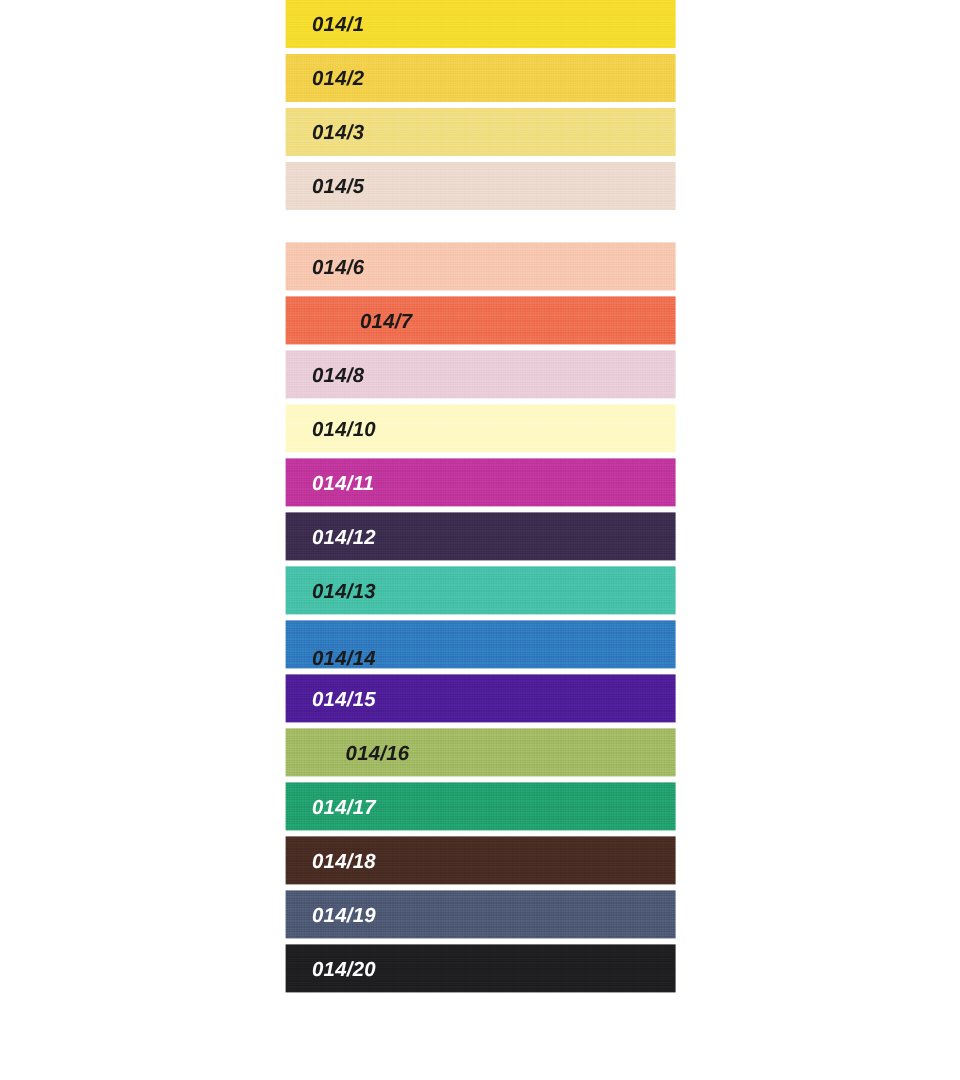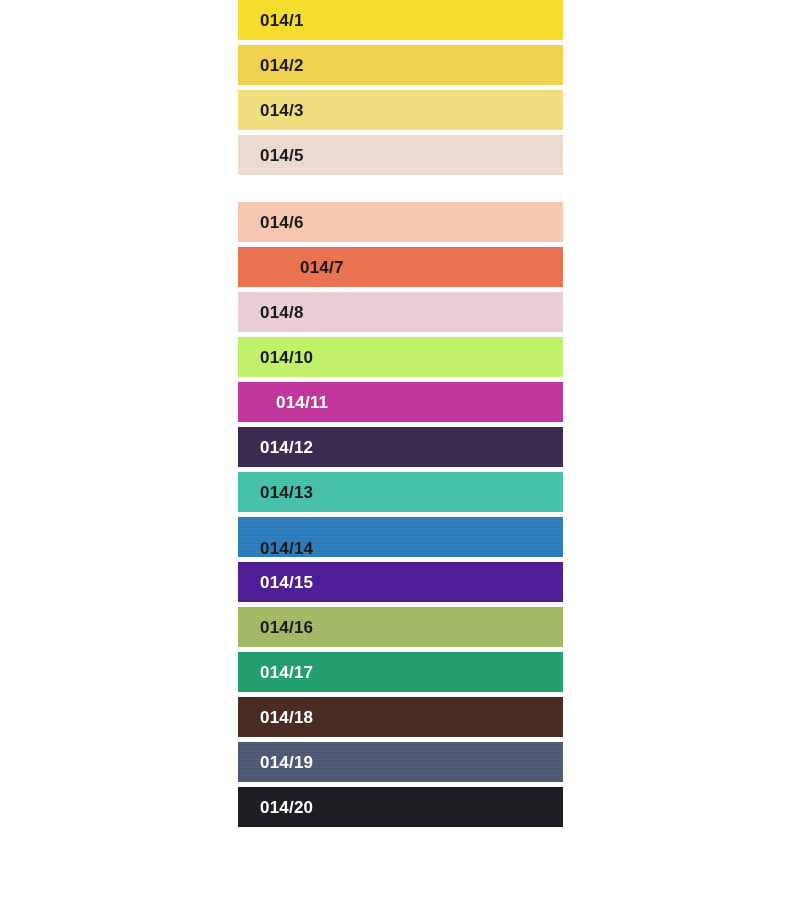--- a/index.html
+++ b/index.html
@@ -20,20 +20,21 @@
     background: #ffffff;
   }
   .swatch-column {
     position: absolute;
     left: 238px;
     top: 0px;
     width: 325px;
     height: 900px;
     display: flex;
     flex-direction: column;
+    font-style: italic;
   }
   .swatch-row {
     position: relative;
     width: 325px;
     height: 40px;
     margin-bottom: 5px;
     box-sizing: border-box;
     display: flex;
     align-items: center;
     overflow: hidden;
@@ -92,45 +93,45 @@
         <span class="swatch-label label-dark">014/6</span>
       </div>
       <div class="swatch-row" style="background: rgb(238, 109, 79); padding-left: 40px;">
         <div class="swatch-noise"></div>
         <span class="swatch-label label-dark">014/7</span>
       </div>
       <div class="swatch-row" style="background: rgb(232, 204, 216);">
         <div class="swatch-noise"></div>
         <span class="swatch-label label-dark">014/8</span>
       </div>
-      <div class="swatch-row" style="background: #bef264;">
+      <div class="swatch-row" style="background: #fef9c3;">
         <div class="swatch-noise"></div>
         <span class="swatch-label label-dark">014/10</span>
       </div>
-      <div class="swatch-row" style="background: rgb(191, 52, 155); padding-left: 16px;">
+      <div class="swatch-row" style="background: rgb(191, 52, 155);">
         <div class="swatch-noise"></div>
         <span class="swatch-label label-light">014/11</span>
       </div>
       <div class="swatch-row" style="background: rgb(59, 43, 77);">
         <div class="swatch-noise"></div>
         <span class="swatch-label label-light">014/12</span>
       </div>
       <div class="swatch-row" style="background: rgb(69, 191, 166);">
         <div class="swatch-noise"></div>
         <span class="swatch-label label-dark">014/13</span>
       </div>
       <div class="swatch-row" style="background: rgb(47, 120, 190); align-items: flex-end;">
         <div class="swatch-noise"></div>
         <span class="swatch-label label-dark">014/14</span>
       </div>
       <div class="swatch-row" style="background: #4c1d95;">
         <div class="swatch-noise"></div>
         <span class="swatch-label label-light">014/15</span>
       </div>
-      <div class="swatch-row" style="background: rgb(160, 184, 98);">
+      <div class="swatch-row" style="background: rgb(160, 184, 98); padding-left: 28px;">
         <div class="swatch-noise"></div>
         <span class="swatch-label label-dark">014/16</span>
       </div>
       <div class="swatch-row" style="background: rgb(33, 158, 107);">
         <div class="swatch-noise"></div>
         <span class="swatch-label label-light">014/17</span>
       </div>
       <div class="swatch-row" style="background: rgb(71, 43, 34);">
         <div class="swatch-noise"></div>
         <span class="swatch-label label-light">014/18</span>

